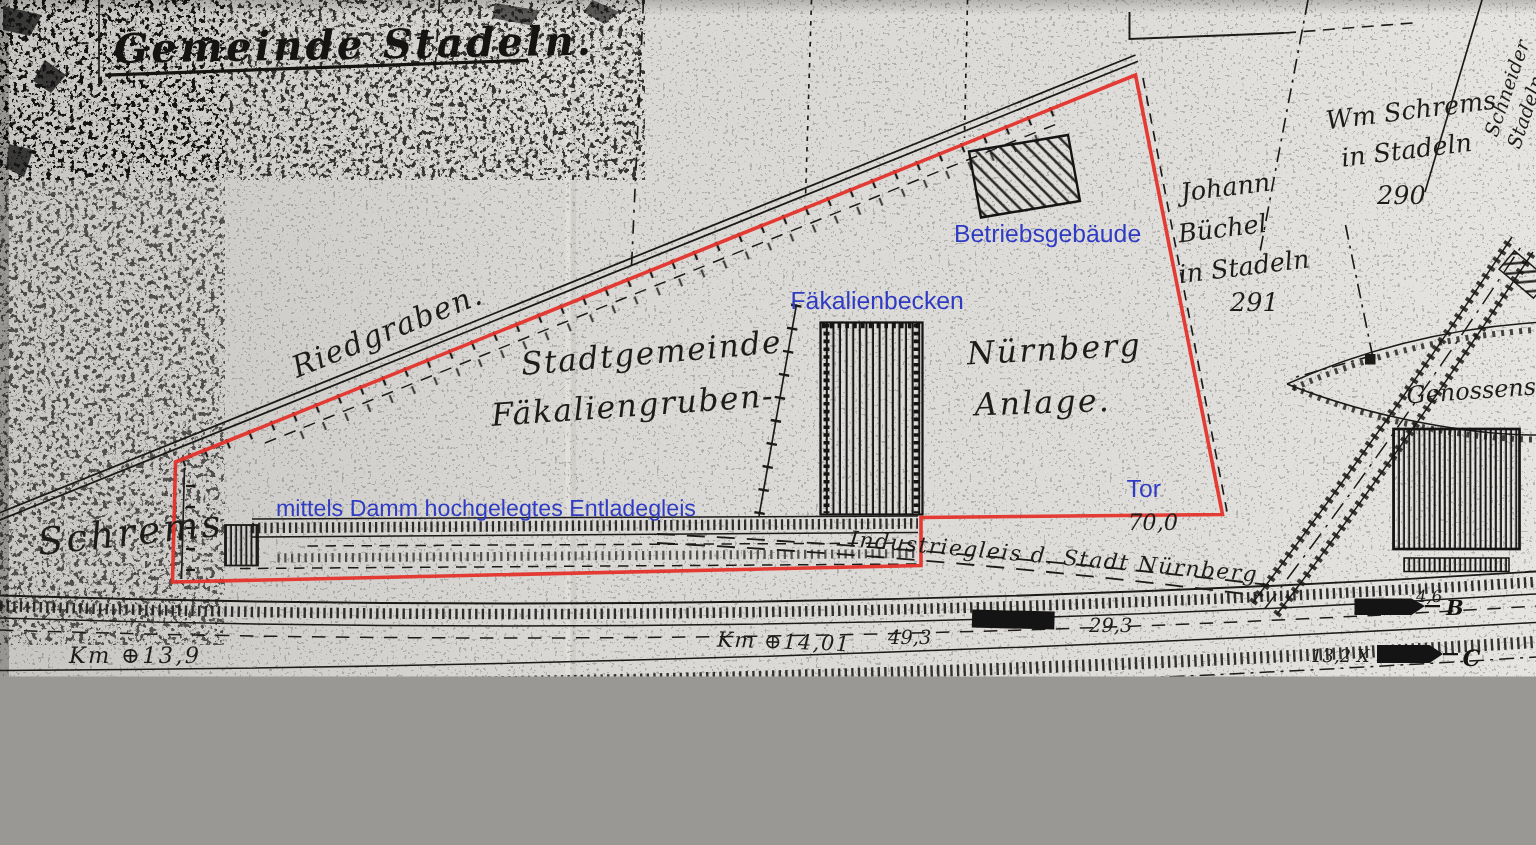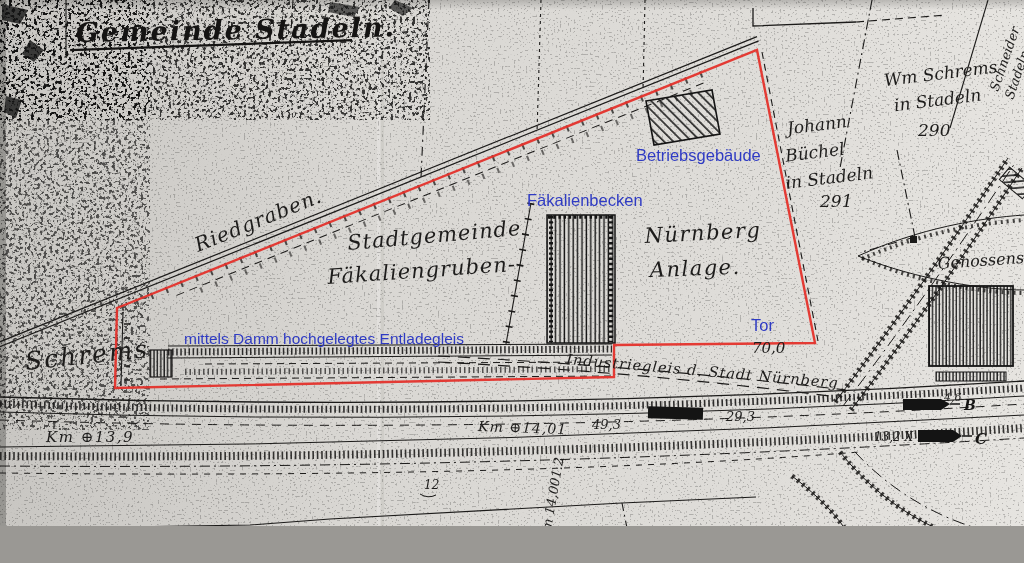--- a/index.html
+++ b/index.html
@@ -1,16 +1,16 @@
 <!DOCTYPE html>
 <html><head>
 <meta charset="utf-8">
 <style>
   html,body{margin:0;padding:0;background:#9a9894;}
-  .stage{position:relative;width:1024px;height:526px;overflow:hidden;
+  .stage{position:relative;width:1024px;height:451px;overflow:hidden;
          font-family:"Liberation Sans",sans-serif;}
   .stage svg{display:block;}
   text{user-select:none;}
   .hand{font-family:"DejaVu Serif",serif;font-style:italic;fill:#1d1c1b;}
   .hand-b{font-family:"DejaVu Serif",serif;font-style:italic;font-weight:700;fill:#151413;}
   .blue{font-family:"Liberation Sans",sans-serif;font-weight:400;}
   .ink{stroke:#1b1a19;fill:none;}
 </style>
 </head>
 <body>

